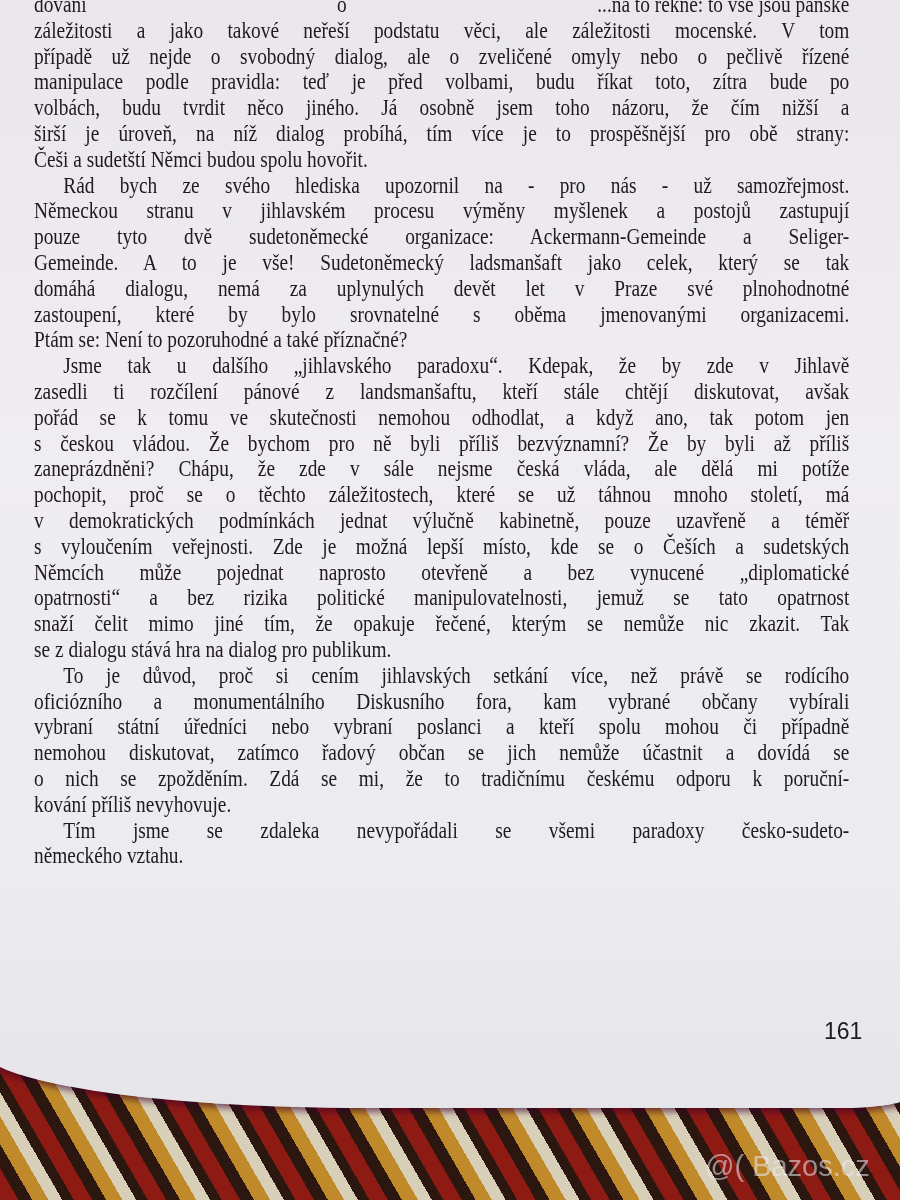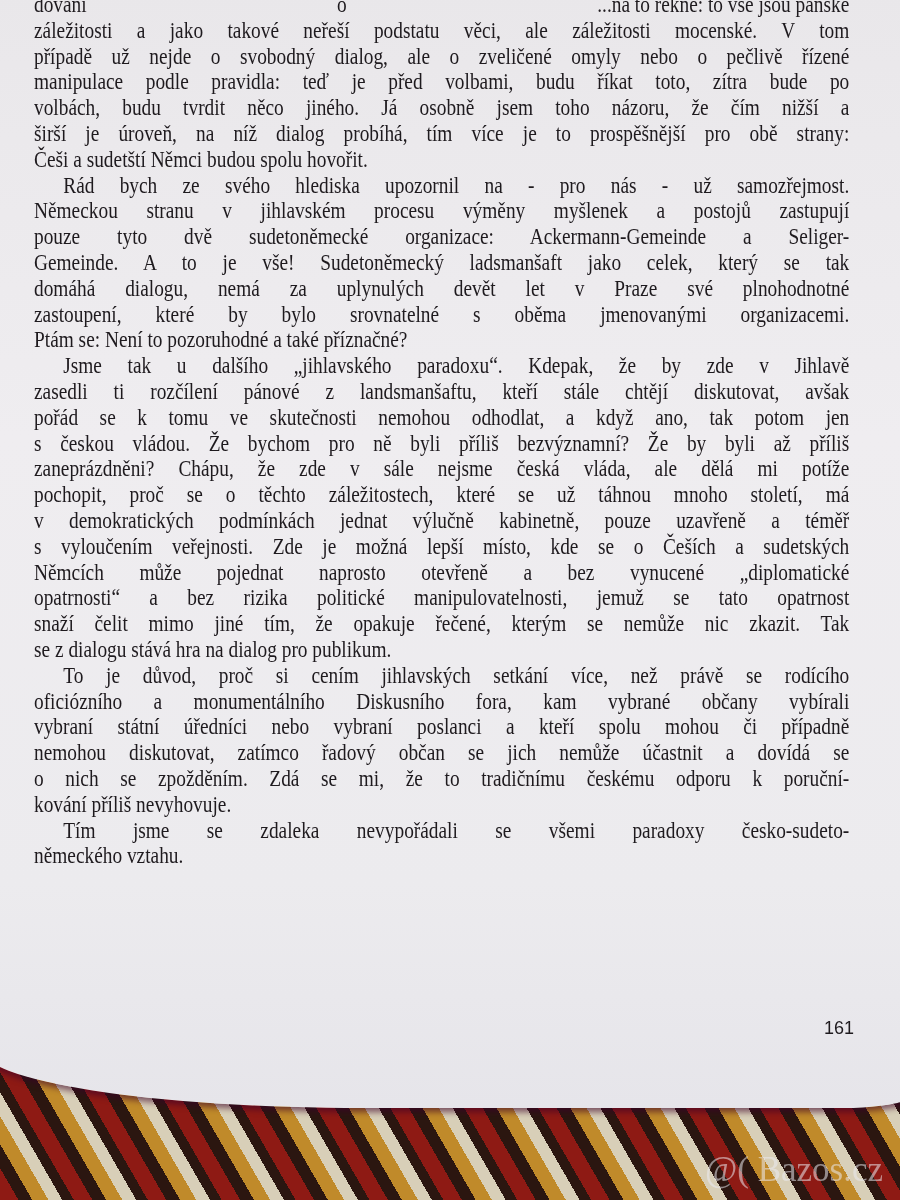--- a/index.html
+++ b/index.html
@@ -25,25 +25,25 @@
       font-size: 22.5px; line-height: 25.8px;
       color: #1e1a1e;
       transform: scaleX(0.86); transform-origin: left top;
       width: 948px;
     }
     .line { white-space: nowrap; text-align: justify; text-align-last: justify; height: 25.8px; }
     .line.last { text-align-last: left; }
     .line.indent { padding-left: 34px; }
     .page-number {
       position: absolute; left: 824px; top: 1018px;
-      font-family: "Liberation Sans", sans-serif; font-size: 18px; color: #1e1a1e;
+      font-family: "Liberation Sans", sans-serif; font-size: 23px; color: #1e1a1e;
     }
     .watermark {
       position: absolute; left: 705px; top: 1150px;
-      font-family: Liberation Serif, serif; font-size: 35px;
+      font-family: Liberation Sans, sans-serif; font-size: 29px;
       color: rgba(235,235,240,0.55); letter-spacing: 0px;
     }
   </style>
 </head>
 <body>
 
 <div class="carpet"></div>
 
 <div class="paper">
 </div>

